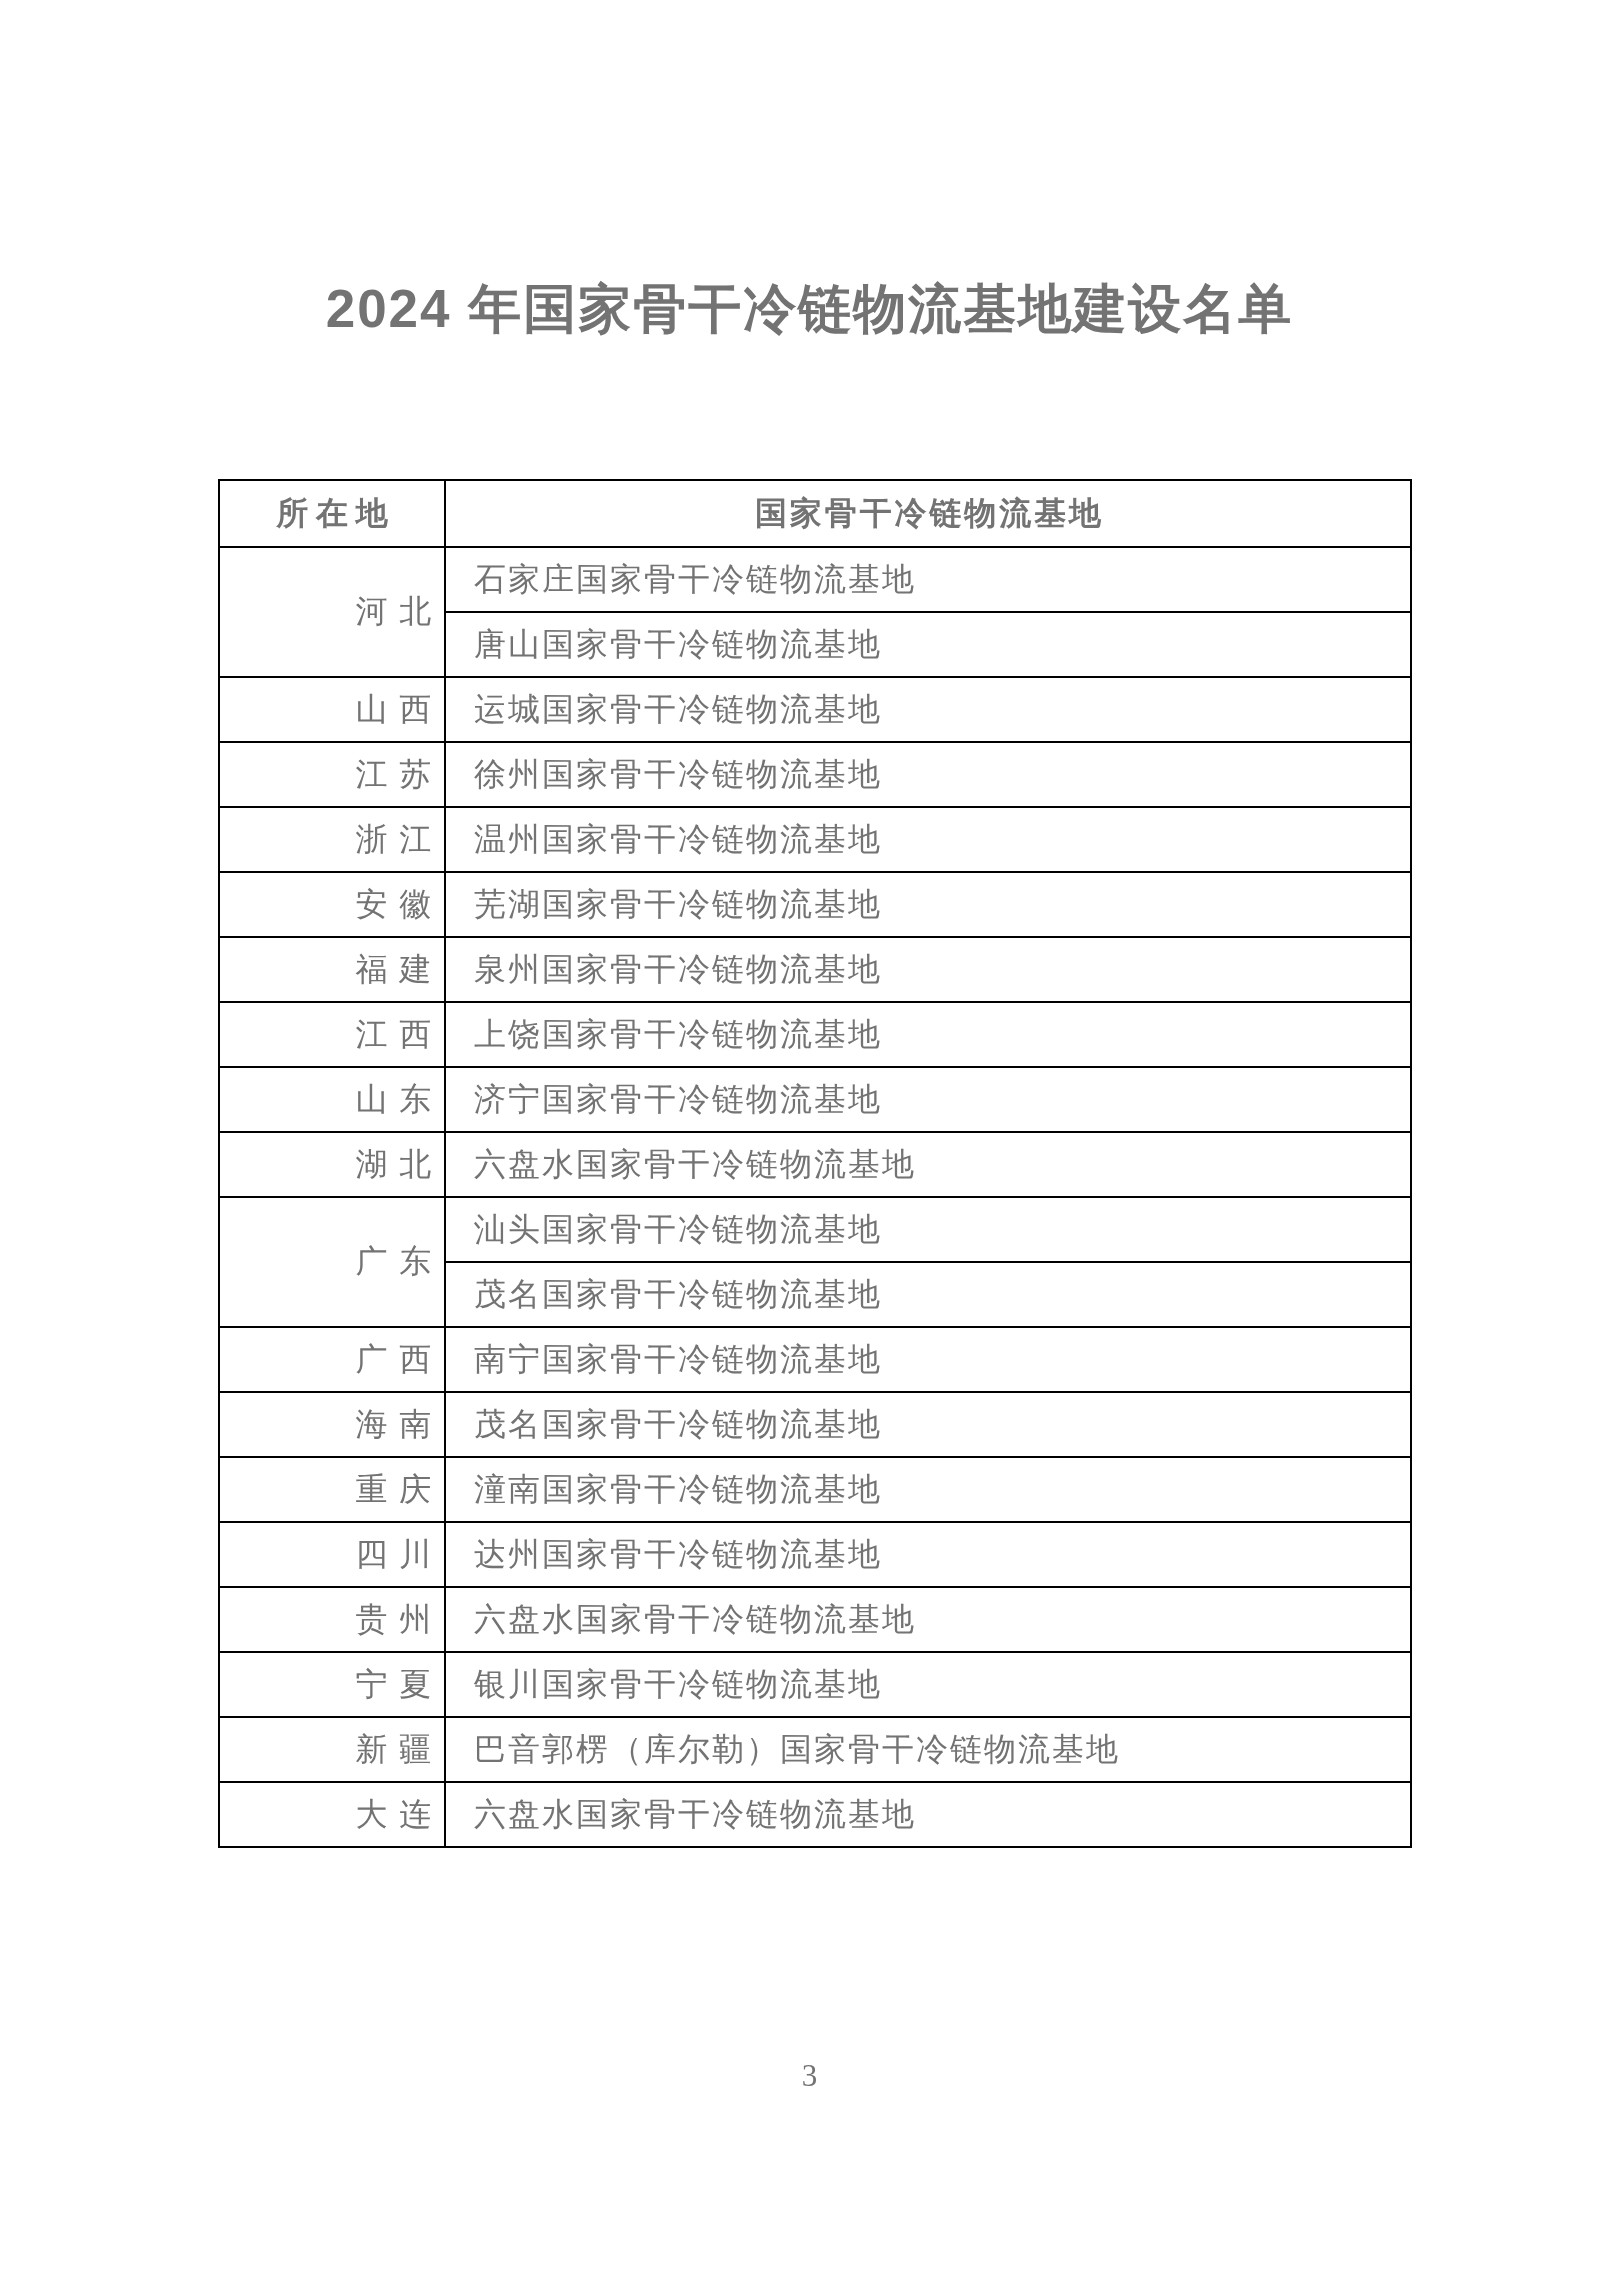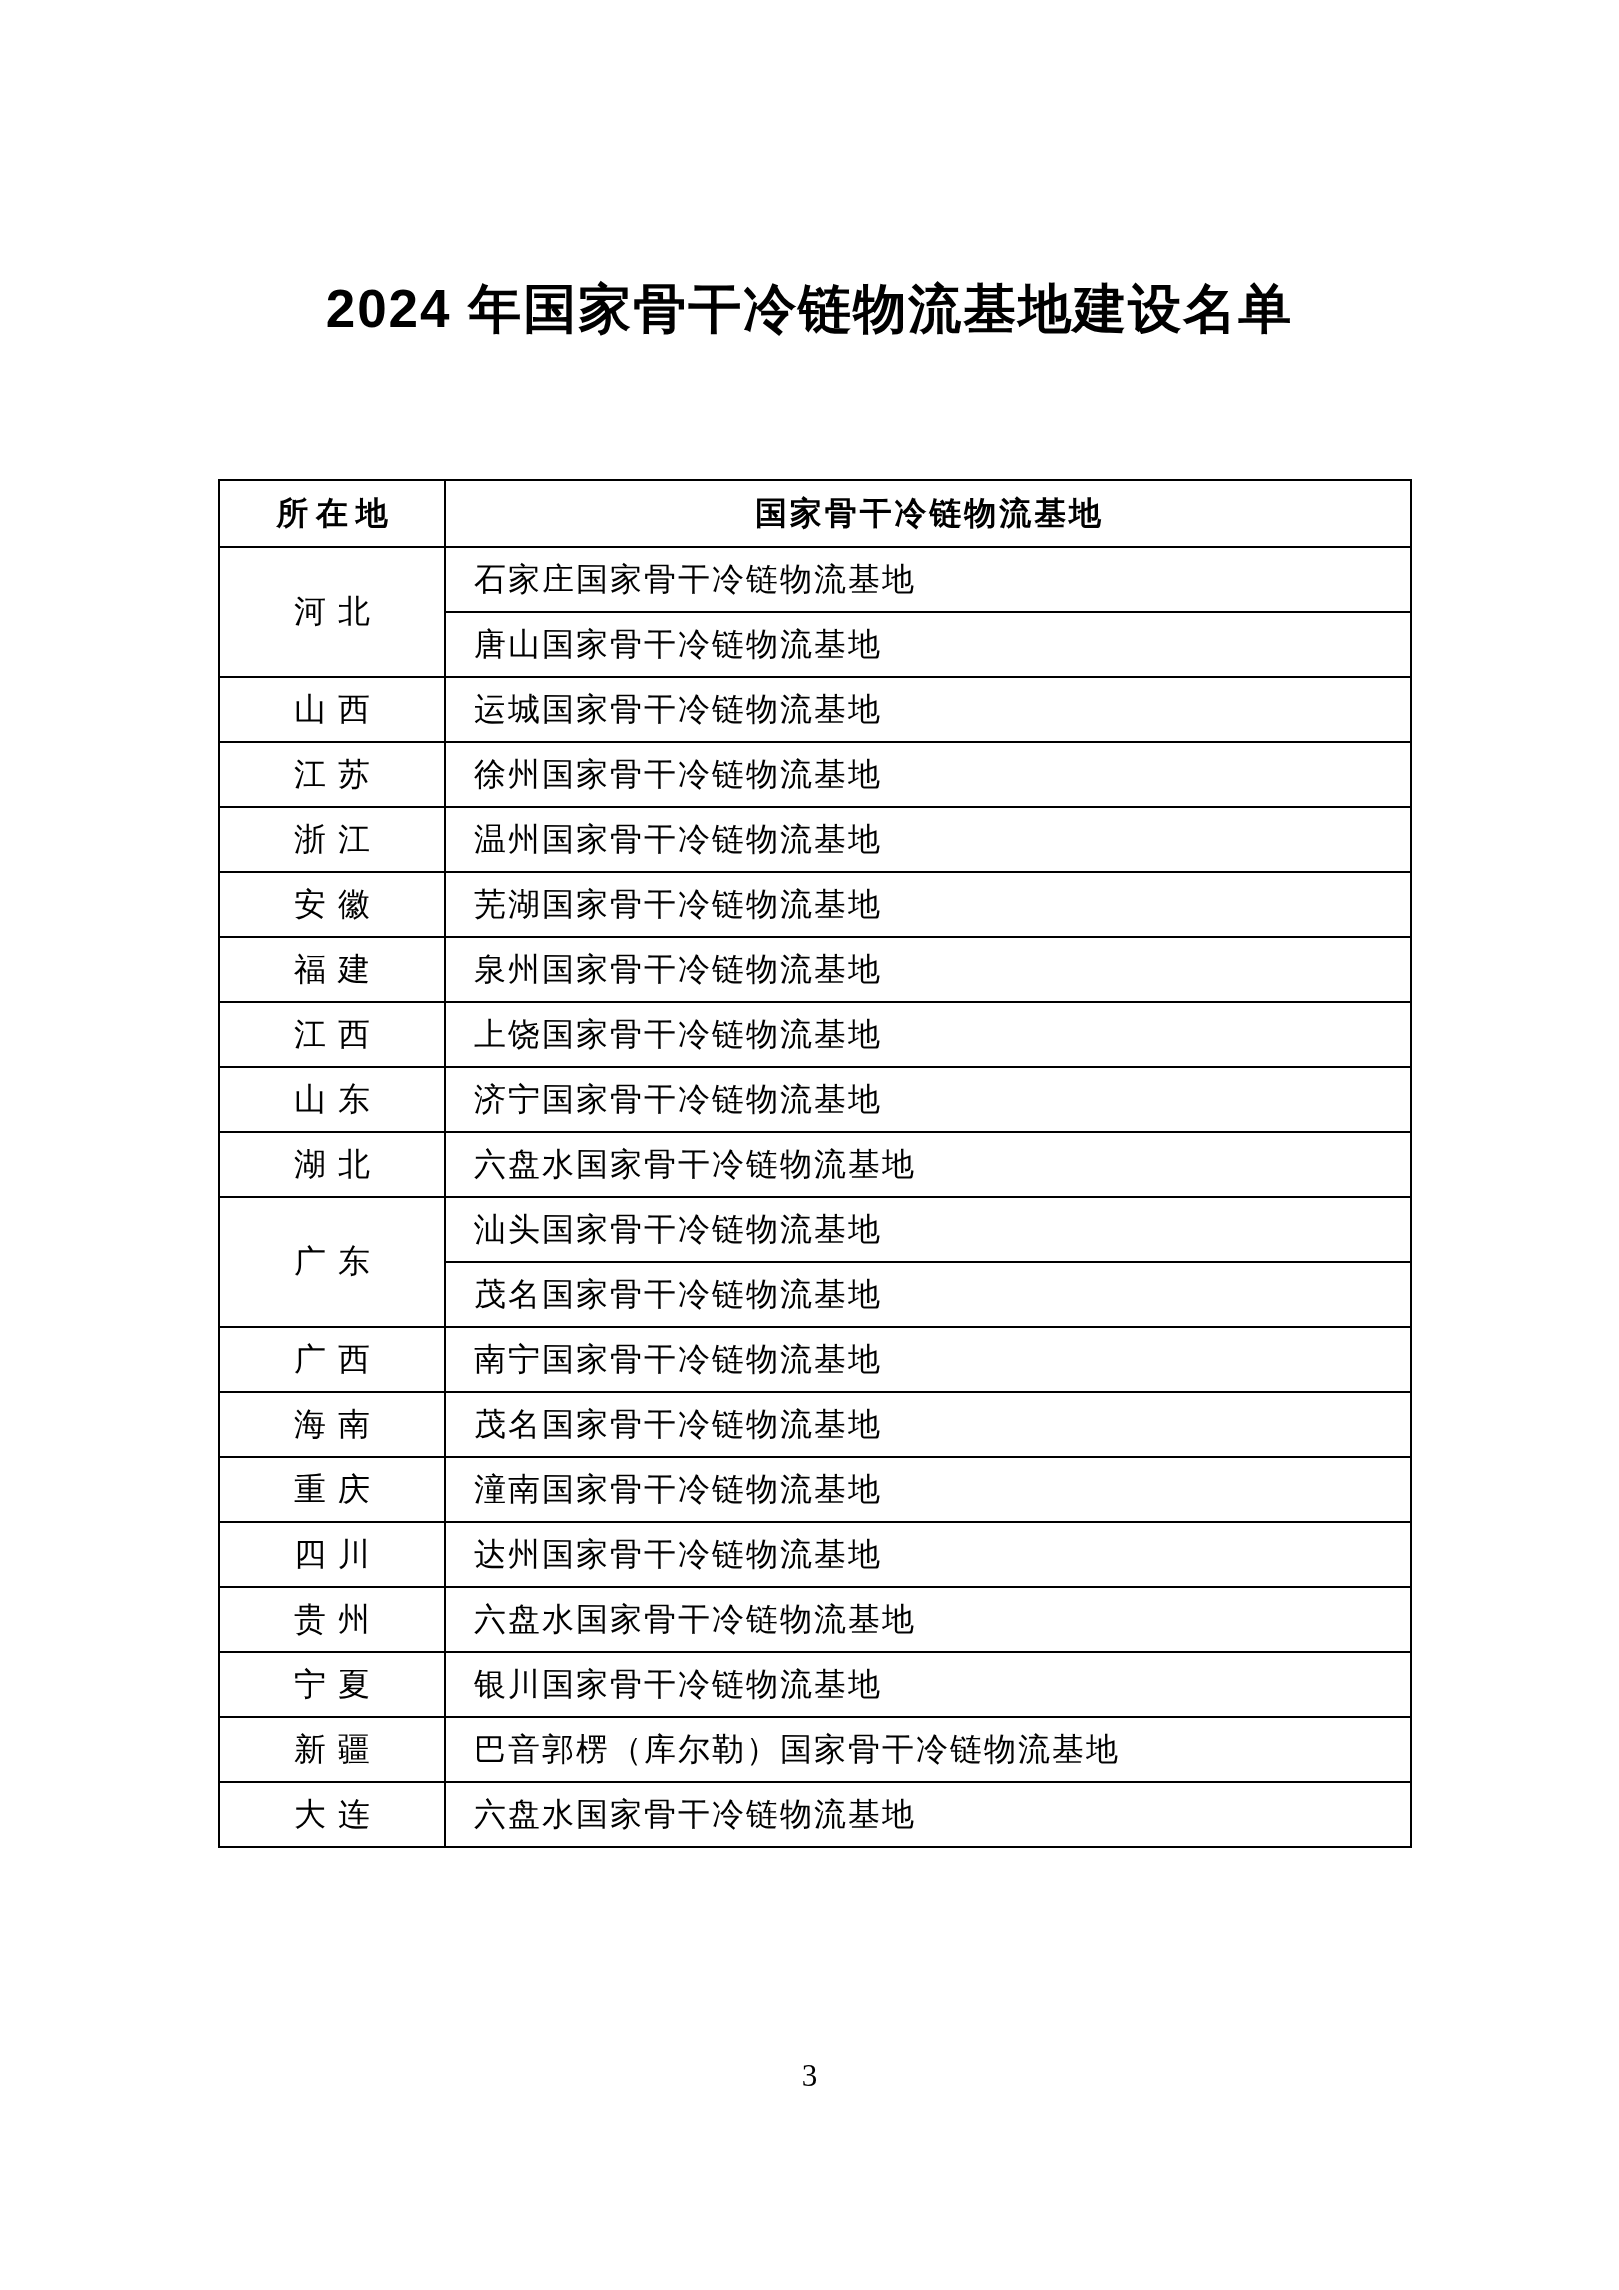--- a/index.html
+++ b/index.html
@@ -6,21 +6,21 @@
     margin: 0;
     padding: 0;
     background: #ffffff;
   }
   .page {
     position: relative;
     width: 1619px;
     height: 2291px;
     background: #ffffff;
     font-family: "Liberation Serif", "DejaVu Serif", serif;
-    color: #000000;
+    color: #737373;
     overflow: hidden;
   }
   .doc-title {
     position: absolute;
     top: 280px;
     left: 0;
     width: 100%;
     margin: 0;
     text-align: center;
     font-size: 53px;
@@ -67,21 +67,21 @@
   th.col-province {
     letter-spacing: 7.8px;
     text-indent: 7.8px;
   }
   th.col-base {
     letter-spacing: 2.9px;
     text-indent: 2.9px;
   }
   td.province-cell {
     height: 61px;
-    text-align: center;
+    text-align: right;
     letter-spacing: 11.8px;
     text-indent: 11.8px;
   }
   td.base-cell {
     height: 61px;
     text-align: left;
     padding-left: 28px;
     letter-spacing: 2px;
   }
   .page-number {

